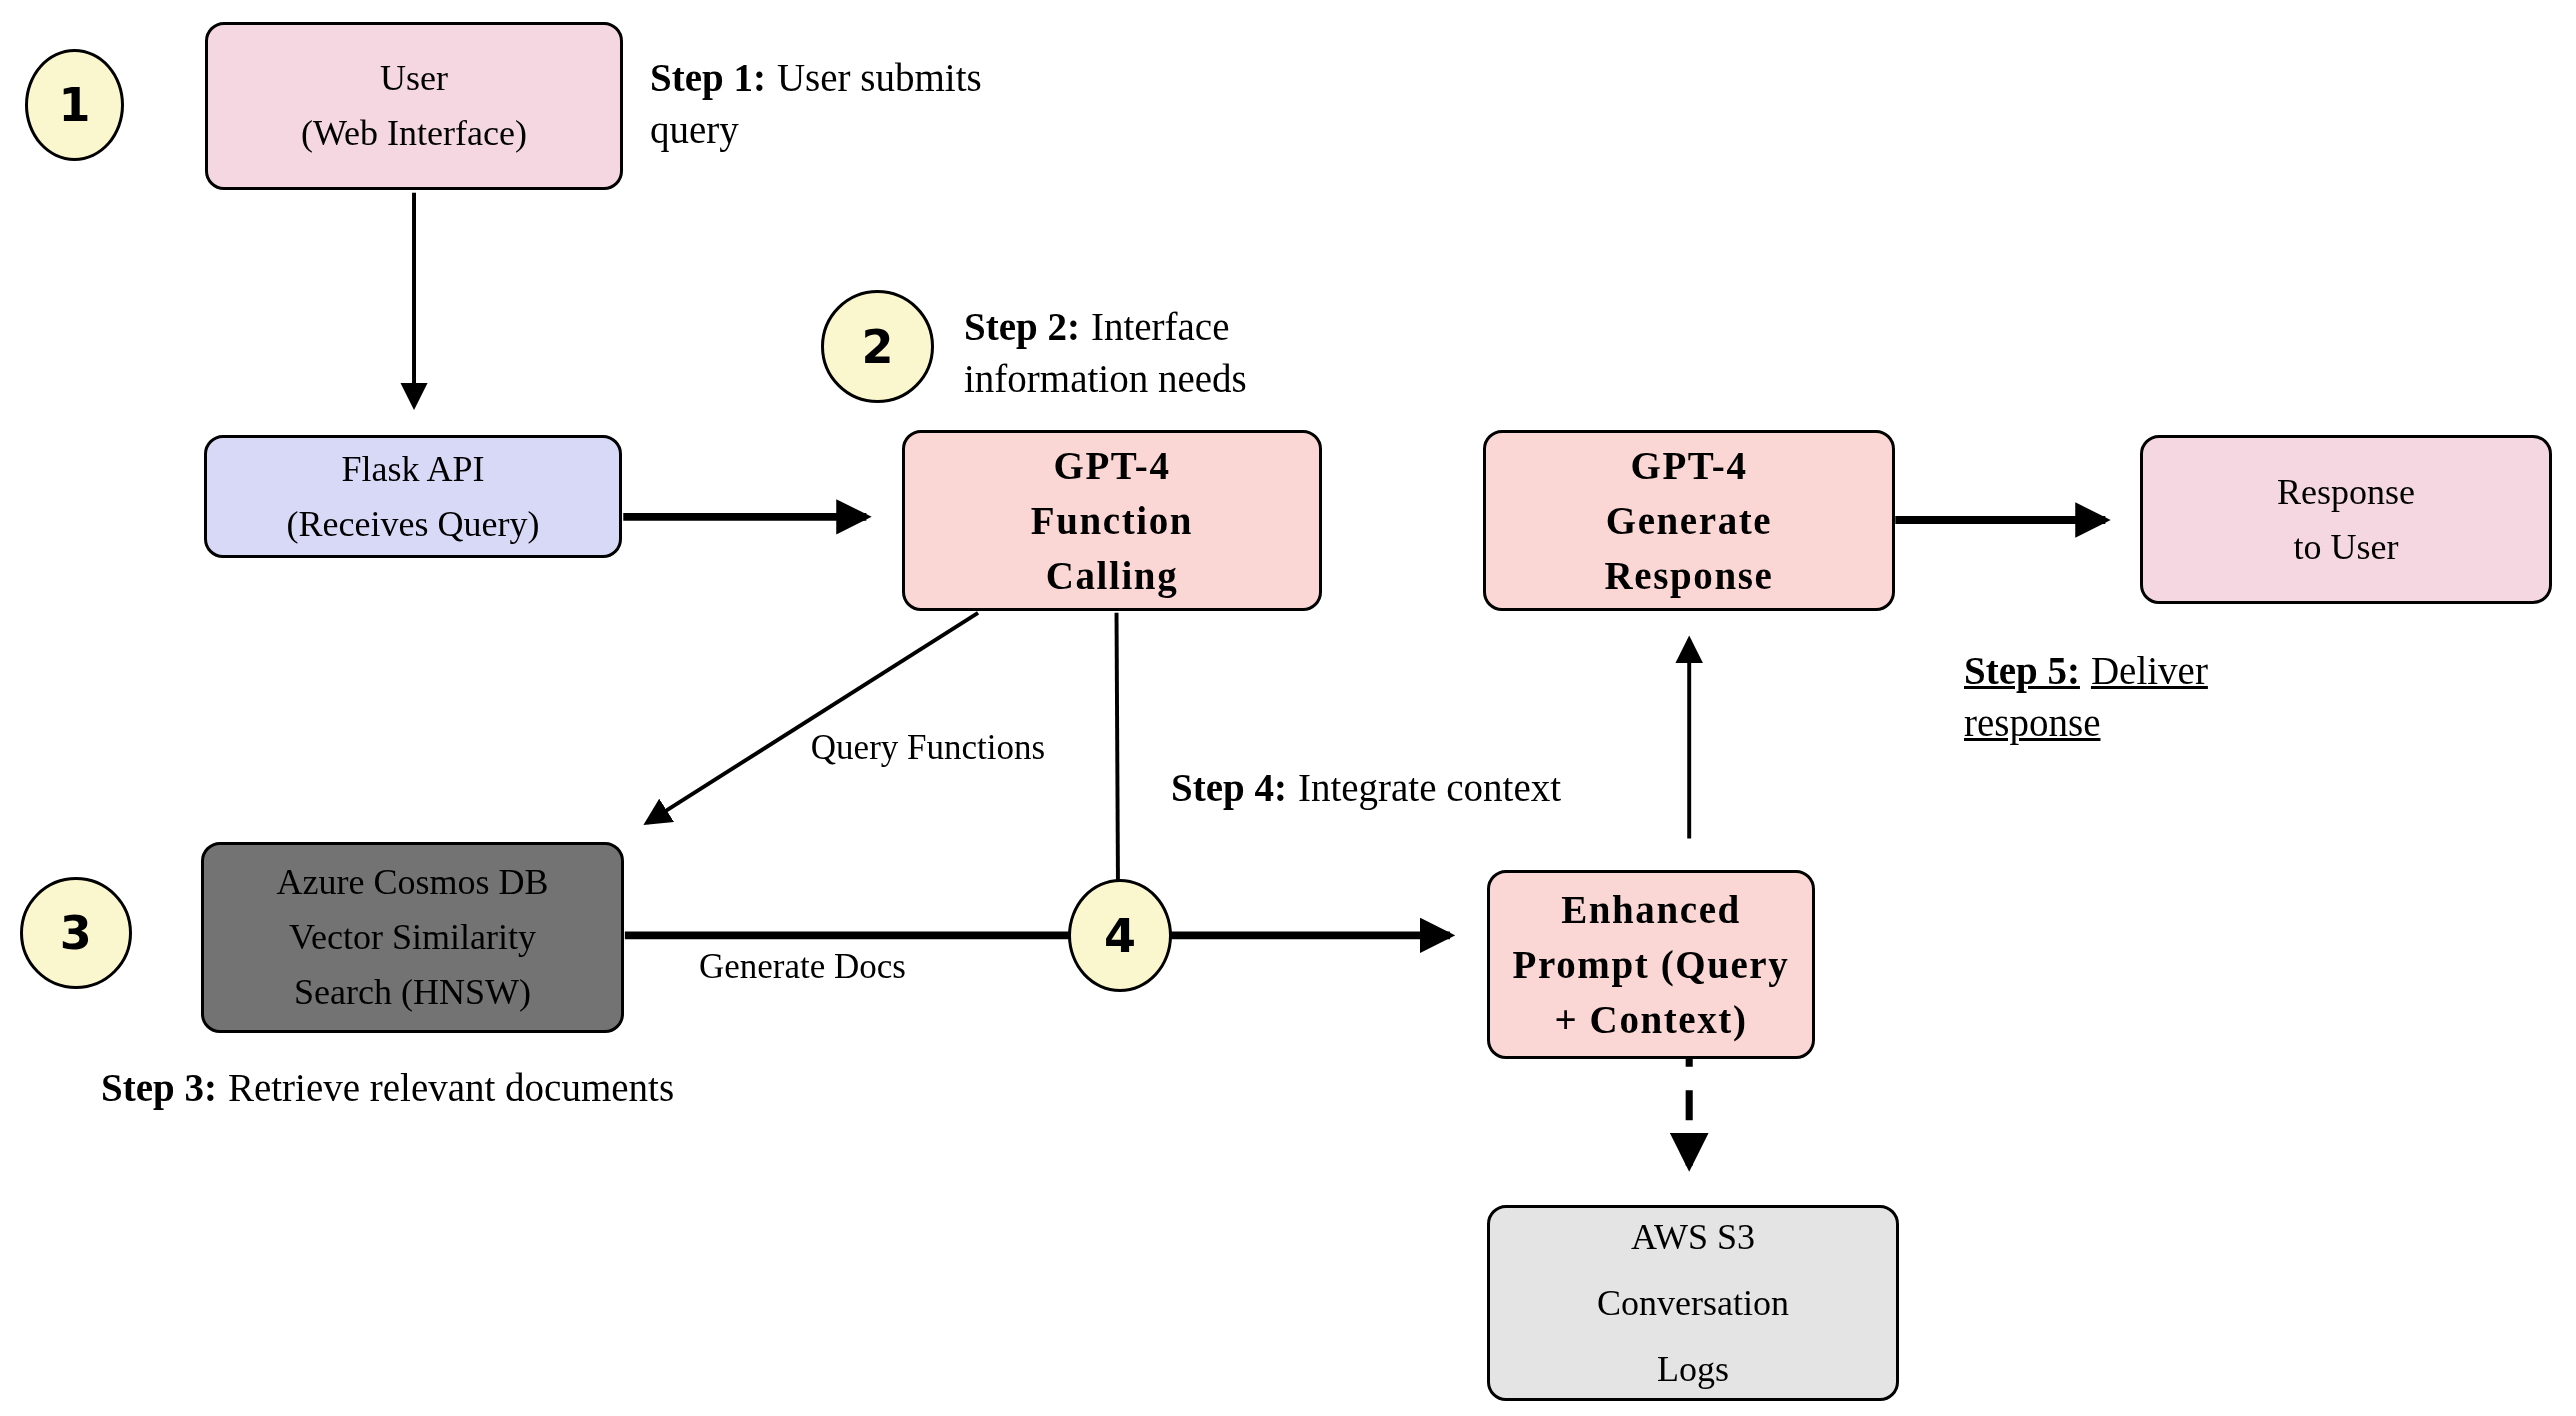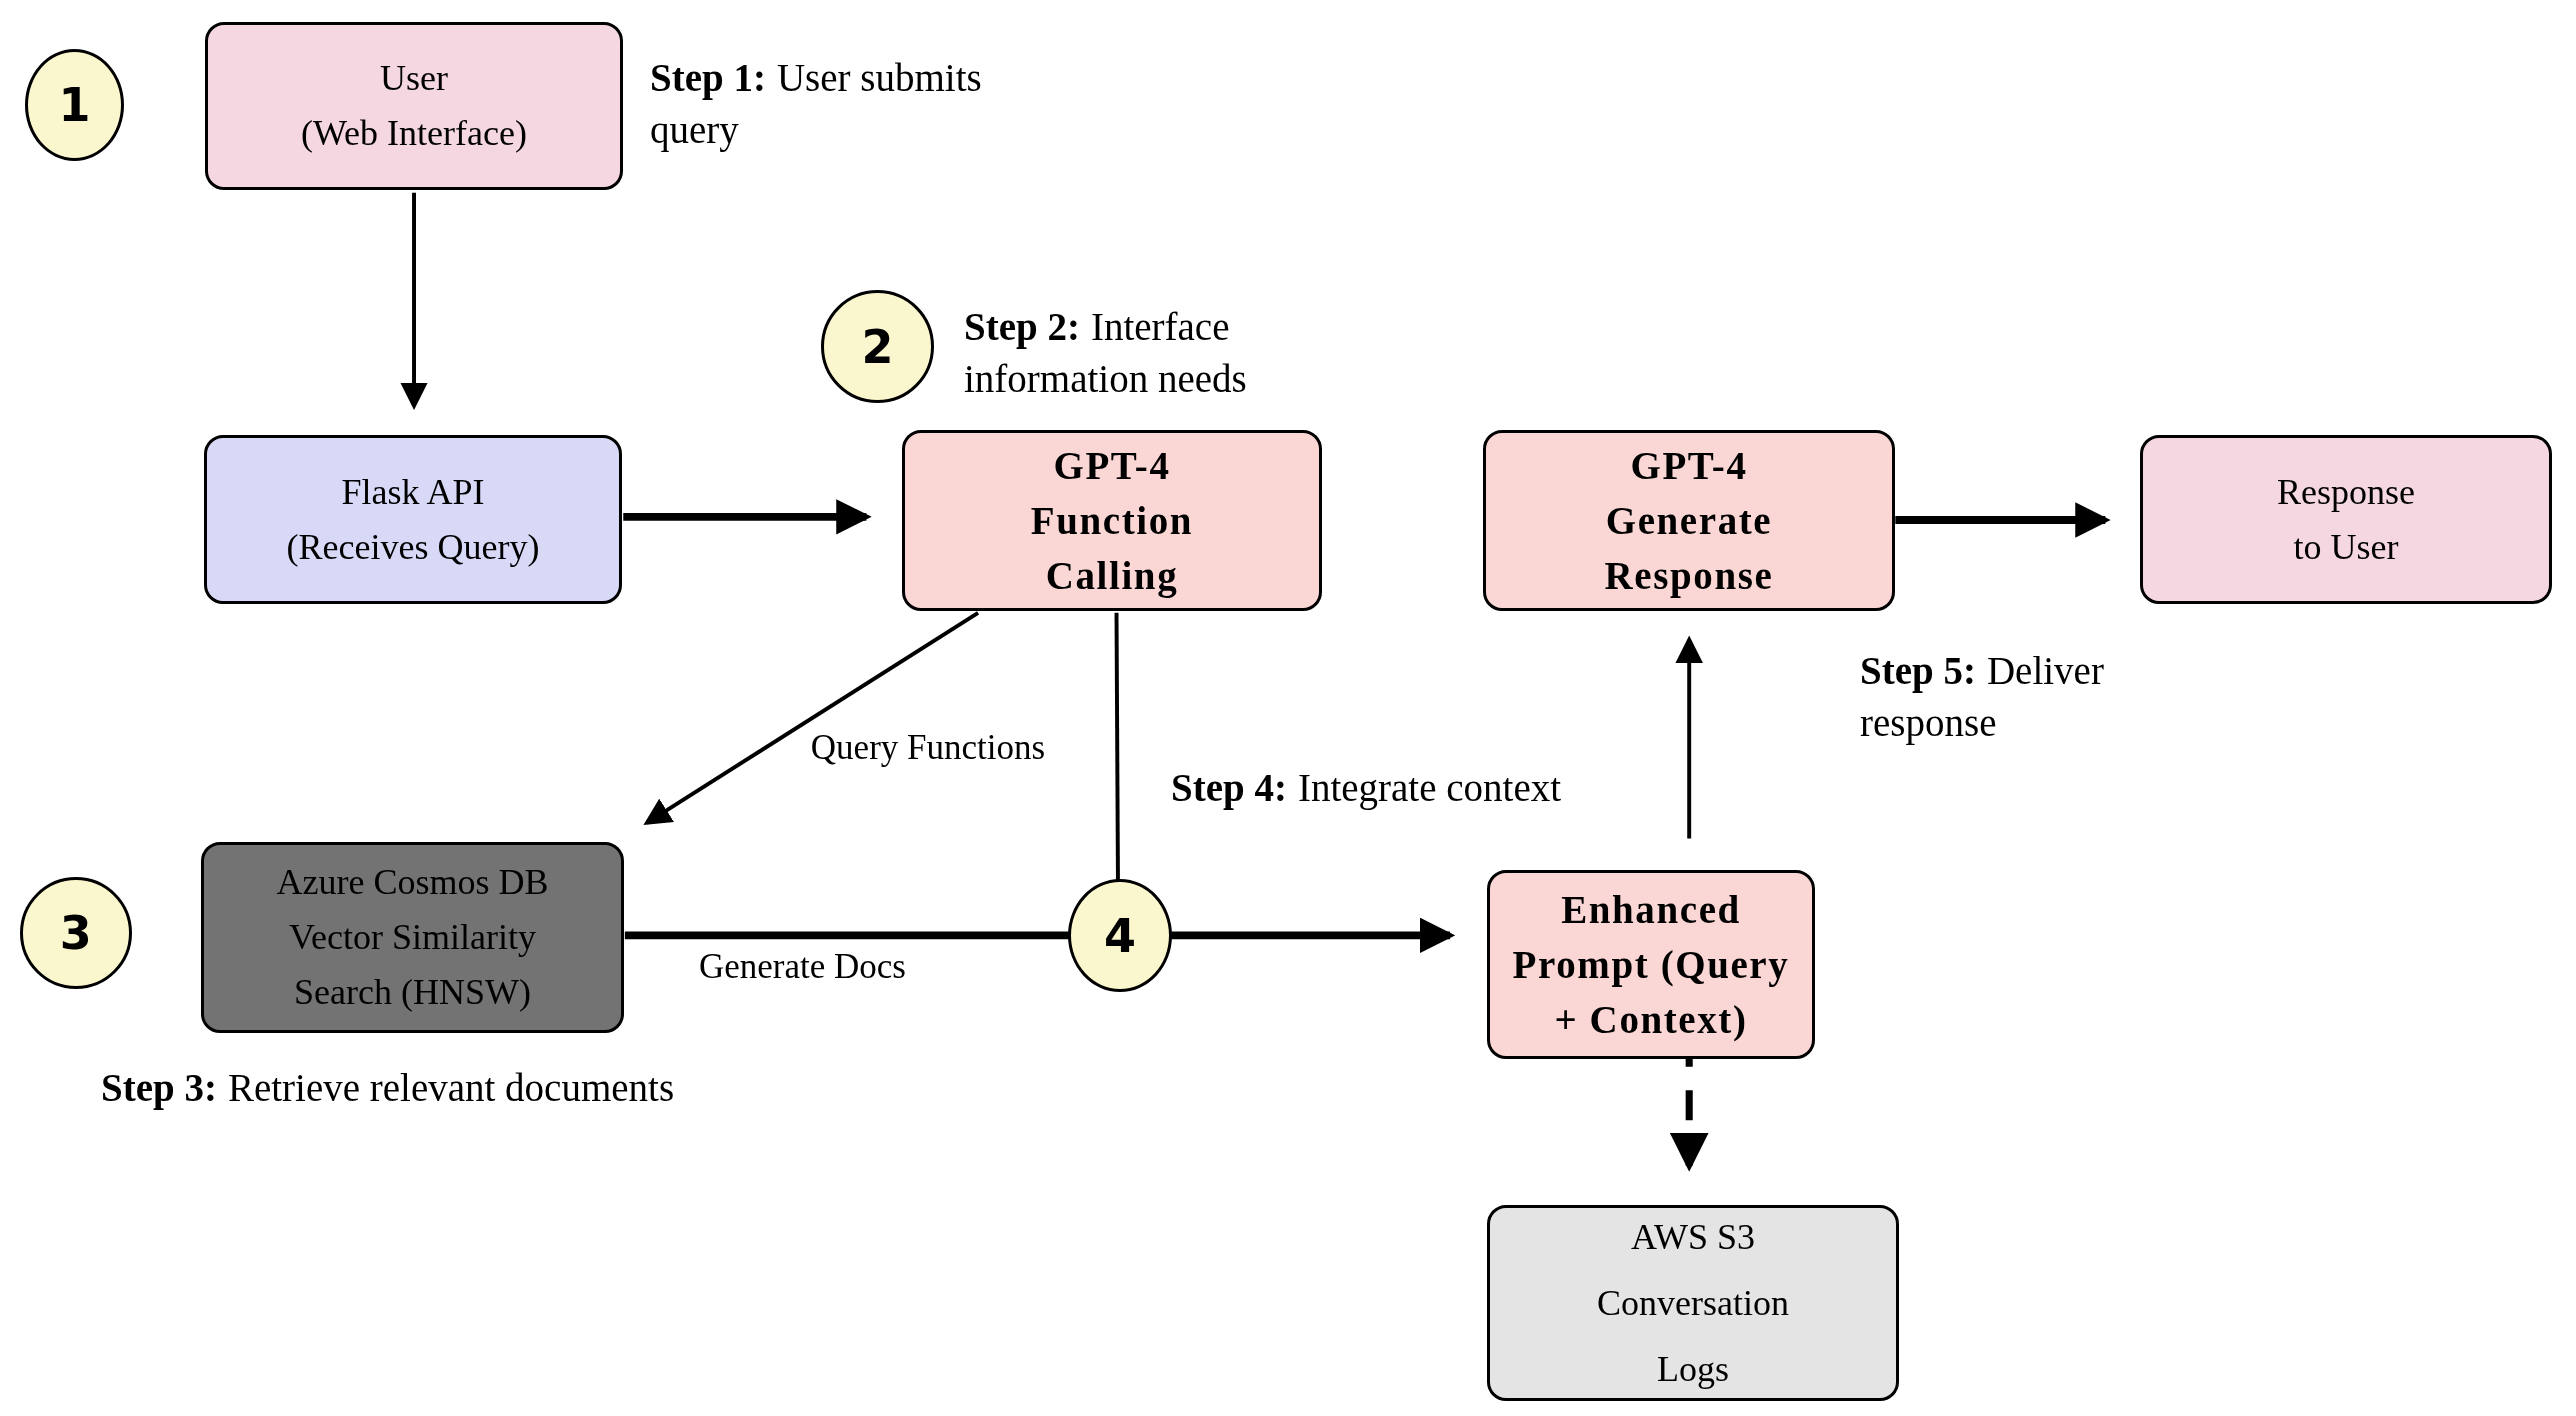--- a/index.html
+++ b/index.html
@@ -21,21 +21,21 @@
     text-align:center;
     font-size:36px;line-height:55px;
     white-space:pre-line;
   }
   .node.bold{
     font-weight:bold;
     font-size:39px;
     letter-spacing:1.6px;
   }
   .node-user     {left:205px; top:22px;   width:418px; height:168px;}
-  .node-flask    {left:204px; top:435px;  width:418px; height:169px;}
+  .node-flask    {left:204px; top:435px;  width:418px; height:123px;}
   .node-gpt4fc   {left:902px;top:430px;  width:420px; height:181px;}
   .node-gpt4gr   {left:1483px;top:430px;  width:412px; height:181px;}
   .node-response {left:2140px;top:435px;  width:412px; height:169px;}
   .node-azure    {left:201px; top:842px; width:423px; height:191px;}
   .node-enhanced {left:1487px;top:842px; width:328px; height:189px;margin-top:28px;}
   .node-aws      {left:1487px;top:1205px; width:412px; height:196px; line-height:66px;}
 
   .badge{
     position:absolute;
     box-sizing:border-box;
@@ -52,21 +52,21 @@
 
   .step{
     position:absolute;
     font-size:39px;line-height:52px;
   }
   .step b{margin-right:11px;}
   .step-1{left:650px; top:52px;   width:338px;}
   .step-2{left:964px;top:301px;  width:441px;}
   .step-3{left:101px; top:1062px; width:1102px;}
   .step-4{left:1171px;top:762px;  width:433px;}
-  .step-5{left:1860px;top:645px;  width:378px;}
+  .step-5{left:1964px;top:645px;  width:378px;text-decoration:underline;}
 
   .edge-label{
     position:absolute;
     font-size:35px;line-height:39px;
     text-align:center;
   }
   .label-qf{left:755px;top:728px; width:346px;}
   .label-rd{left:653px;top:947px;width:299px;}
 </style>
 </head>

